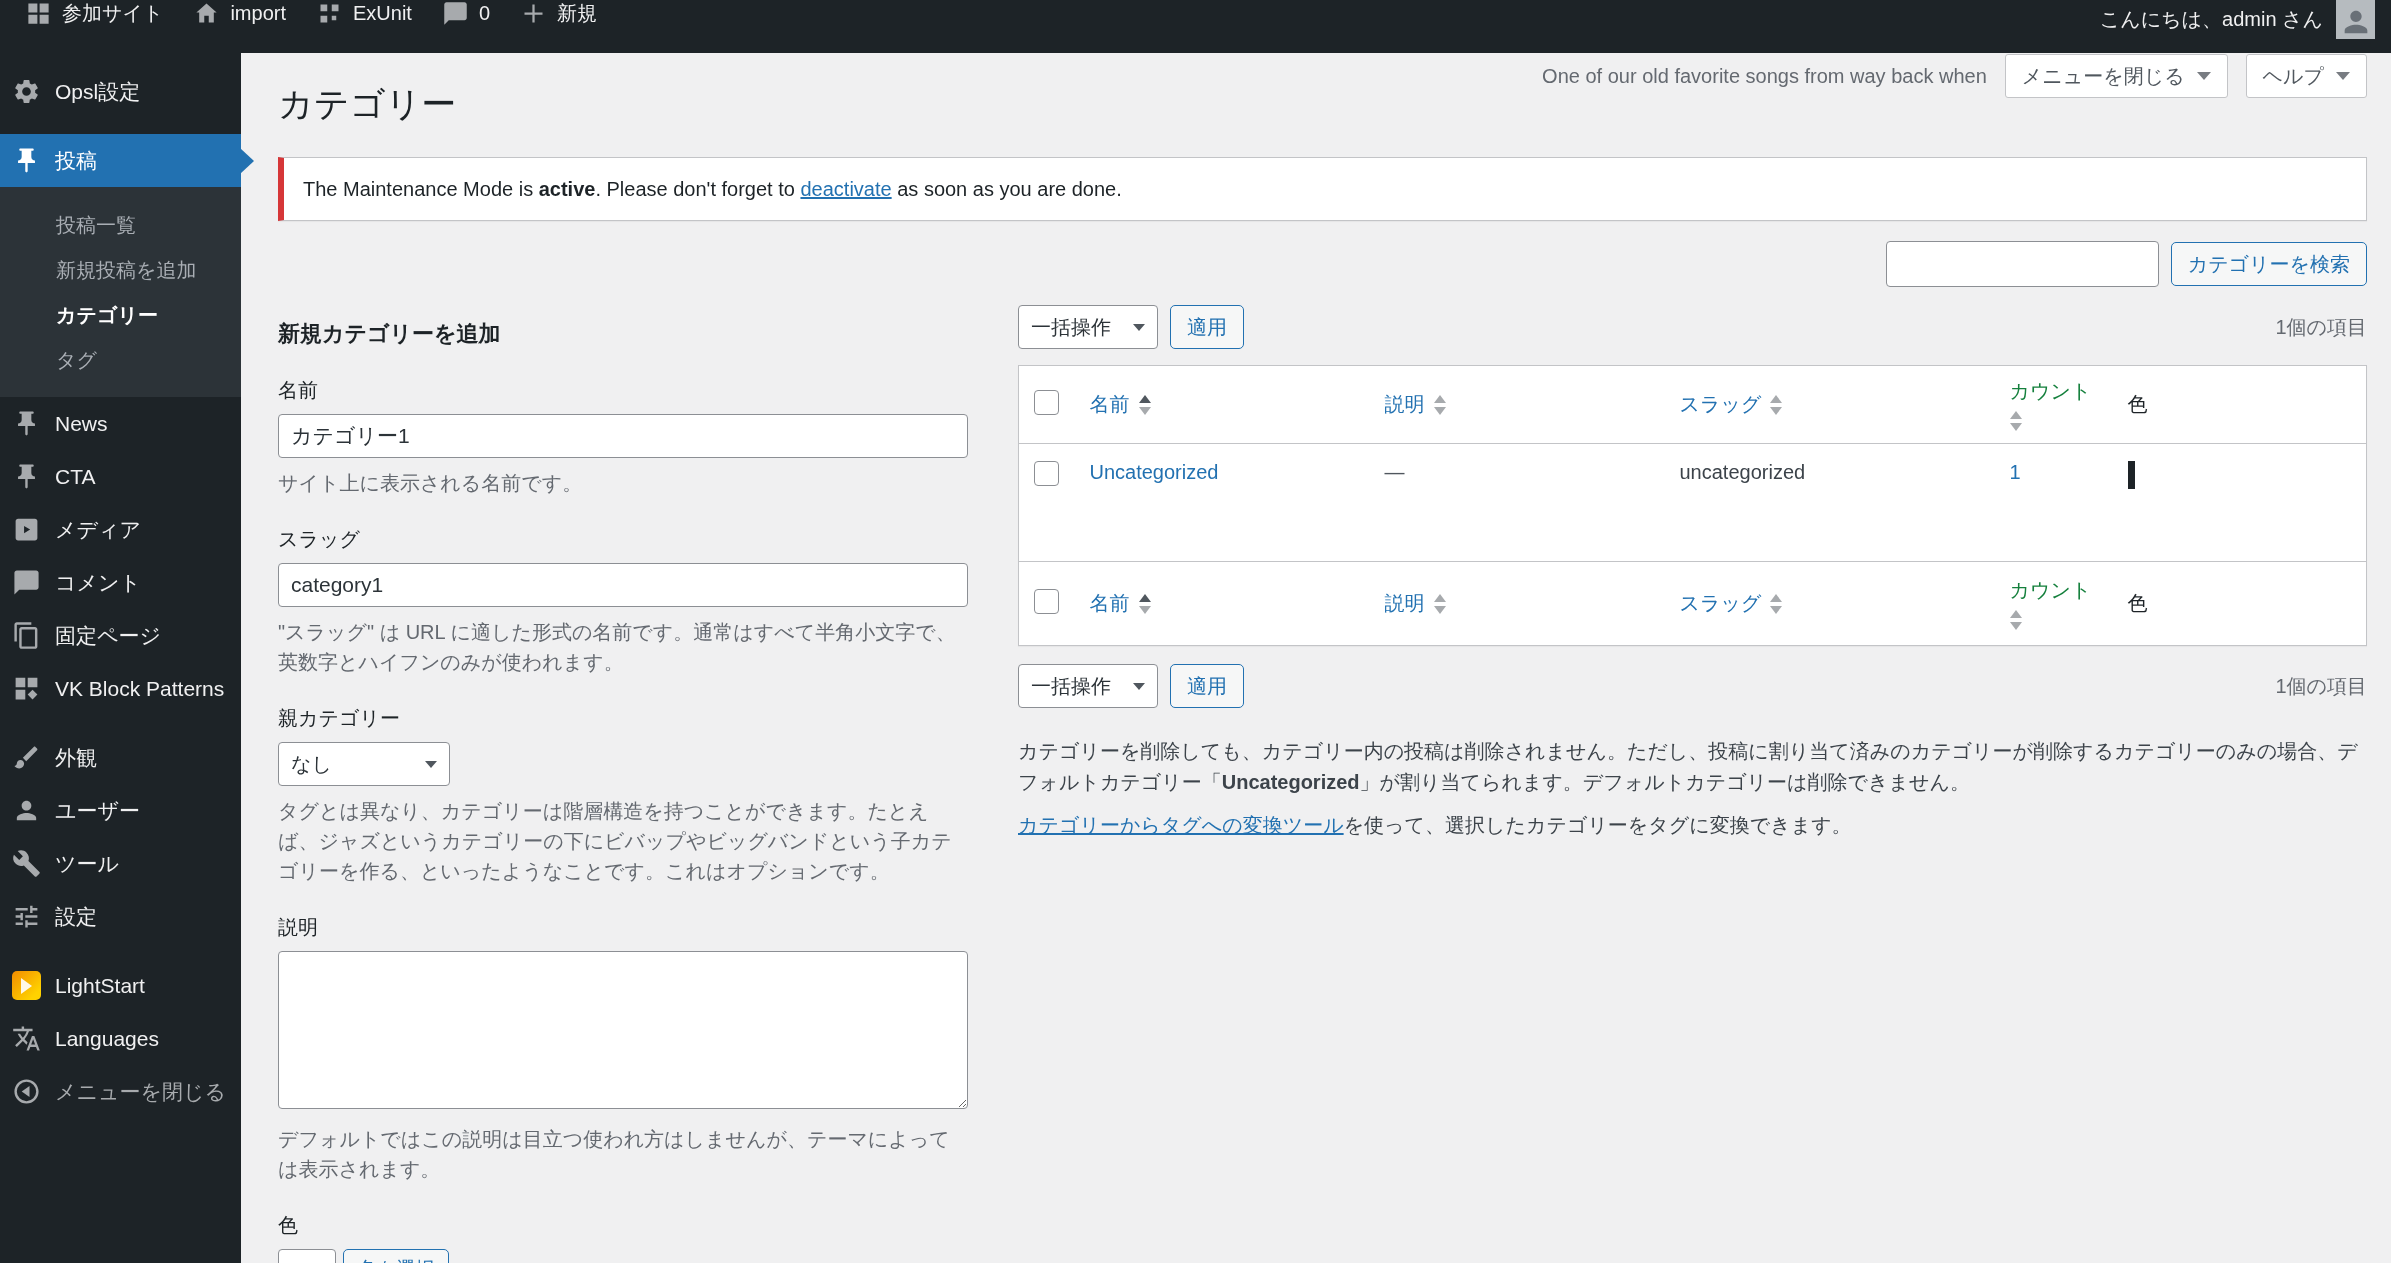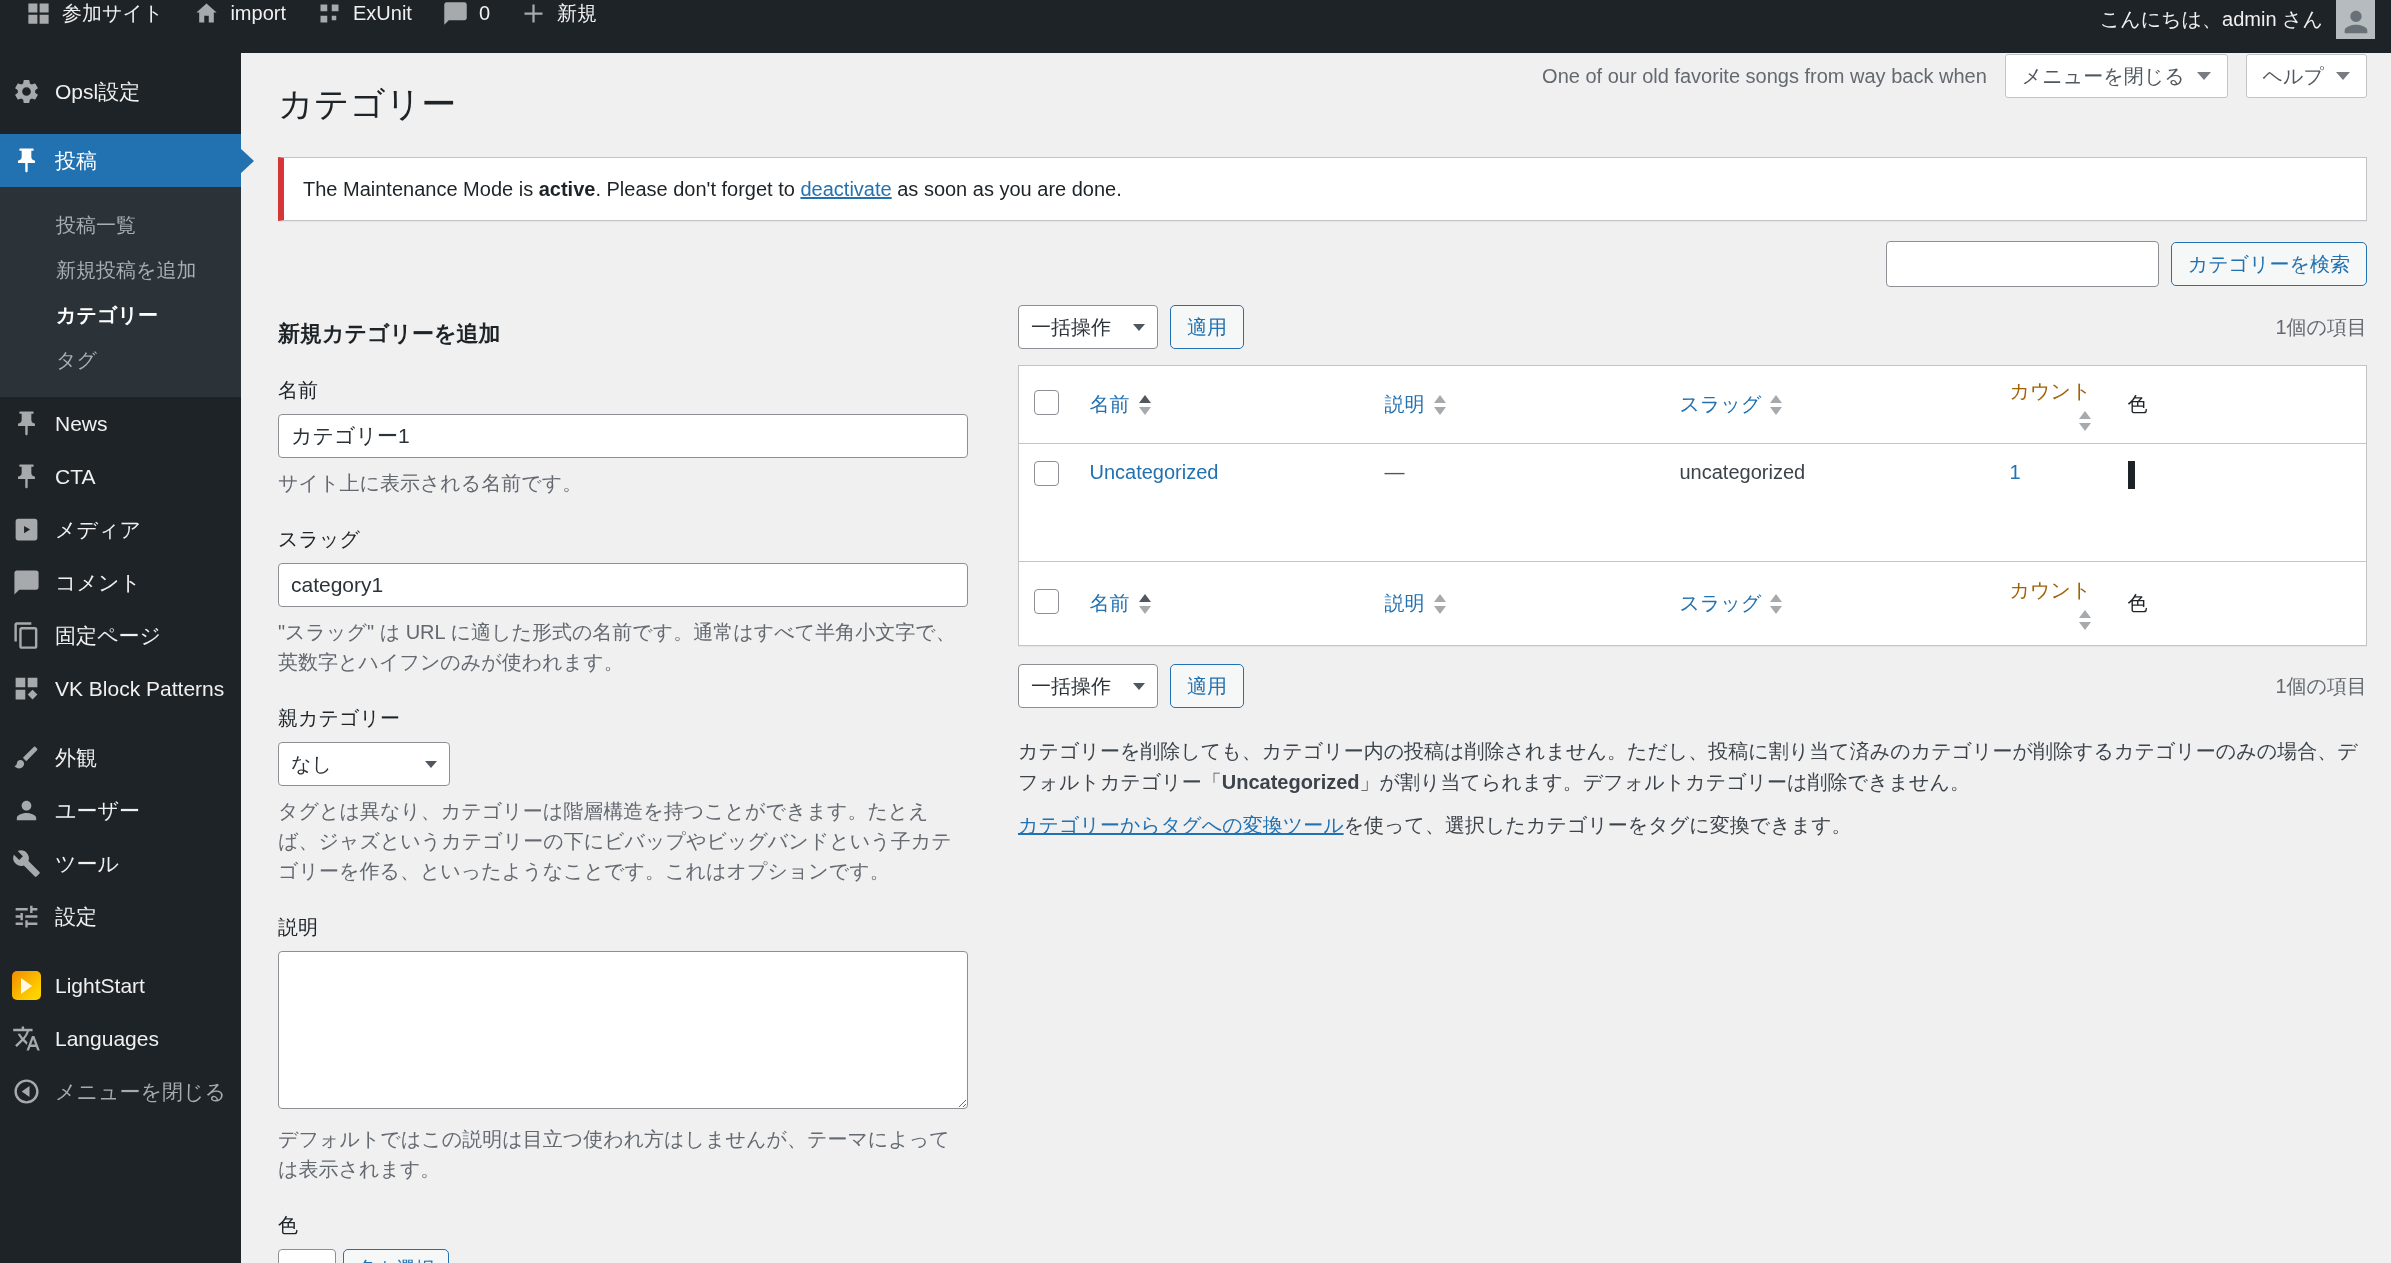--- a/index.html
+++ b/index.html
@@ -91,21 +91,21 @@
   .list-table tfoot th { padding:15px 15px; vertical-align:middle; }
   .list-table tbody td { padding:17px 15px; height:118px; vertical-align:top; border-bottom:1px solid #c3c4c7; }
   .col-cb { width:56px; }
   .col-name { width:295px; } .col-desc { width:295px; } .col-slug { width:330px; } .col-count { width:118px; }
   .checkbox { display:inline-block; width:25px; height:25px; background:#fff; border:1px solid #8c8f94; border-radius:4px; cursor:pointer; }
   .sortable { color:#2271b1; text-decoration:none; cursor:pointer; display:inline-flex; align-items:center; }
   .arrows { display:inline-flex; flex-direction:column; gap:4px; margin-left:9px; }
   .tri-up { width:0; height:0; border-left:6px solid transparent; border-right:6px solid transparent; border-bottom:8px solid #a7aaad; }
   .tri-down { width:0; height:0; border-left:6px solid transparent; border-right:6px solid transparent; border-top:8px solid #a7aaad; }
   .tri-up.dark { border-bottom-color:#50575e; }
-  .count-head { display:inline-flex; flex-direction:column; align-items:flex-end; color:#a16207; cursor:pointer; }
+  .count-head { display:inline-flex; flex-direction:column; align-items:flex-start; color:#15803d; cursor:pointer; }
   .count-head .arrows { margin:6px 0 0 0; }
   .plain-head { color:#1d2327; }
   .row-title { color:#2271b1; text-decoration:none; cursor:pointer; }
   .cell-muted { color:#50575e; }
   .cell-slug { color:#3c434a; }
   .count-link { color:#2271b1; text-decoration:none; cursor:pointer; }
   .swatch { display:inline-block; width:7px; height:28px; background:#1d2327; }
 
   .footnote { margin-top:28px; color:#3c434a; line-height:1.55; }
   .footnote b { font-weight:700; }

